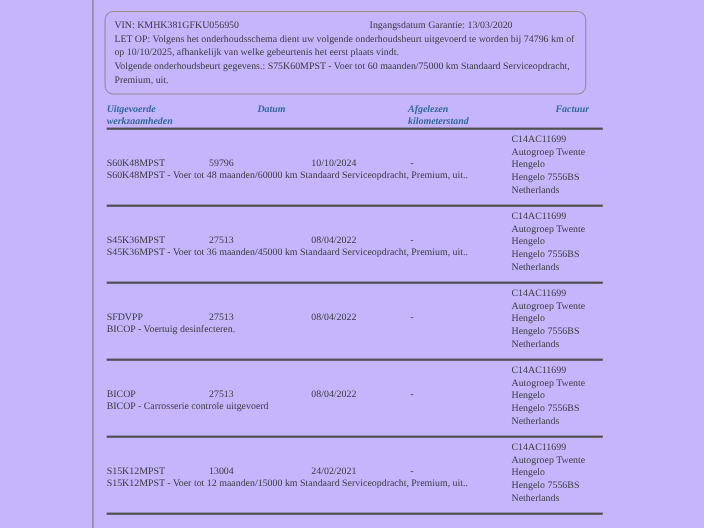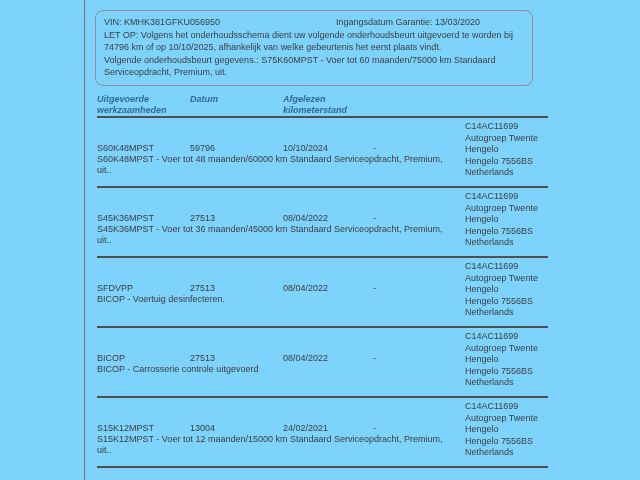--- a/index.html
+++ b/index.html
@@ -8,23 +8,23 @@
     --line: #4f4f4f;
     --box-border: #8f8f8f;
     --page-rule: #777777;
   }
   * { margin: 0; padding: 0; box-sizing: border-box; }
   html, body { background: #ffffff; }
   .page {
     position: relative;
     width: 640px;
     height: 480px;
-    background: #7dd3fc;
+    background: #c4b5fd;
     overflow: hidden;
-    font-family: Liberation Sans, sans-serif;
+    font-family: Liberation Serif, serif;
     color: var(--body-text);
   }
   .v-rule {
     position: absolute;
     left: 84px;
     top: 0;
     width: 1px;
     height: 480px;
     background: var(--page-rule);
   }
@@ -59,20 +59,21 @@
     grid-template-columns: 93px 93px 90px 92px 1fr;
   }
   .t-head {
     height: 30px;
     padding-top: 6px;
     border-bottom: 2px solid var(--line);
     color: var(--header-text);
     font-weight: bold;
     font-style: italic;
     line-height: 11px;
+    gap: 44px;
   }
   .t-head .cell { padding-right: 10px; }
   .t-row {
     position: relative;
     height: 70px;
     border-bottom: 2px solid var(--line);
   }
   .t-row .cell { padding-top: 25px; padding-right: 8px; line-height: 11px; }
   .t-row .cell.dealer-cell { padding-top: 3px; line-height: 11.5px; }
   .row-desc {
@@ -96,20 +97,21 @@
     </div>
     <div class="info-notice">LET OP: Volgens het onderhoudsschema dient uw volgende onderhoudsbeurt uitgevoerd te worden bij 74796 km of op 10/10/2025, afhankelijk van welke gebeurtenis het eerst plaats vindt.</div>
     <div class="info-next">Volgende onderhoudsbeurt gegevens.: S75K60MPST - Voer tot 60 maanden/75000 km Standaard Serviceopdracht, Premium, uit.</div>
   </div>
 
   <div class="table">
     <div class="t-grid t-head">
       <div class="cell">Uitgevoerde werkzaamheden</div>
       <div class="cell">Datum</div>
       <div class="cell">Afgelezen kilometerstand</div>
+      <div class="cell">Factuur</div>
     </div>
     <div id="table-body">
   <div class="t-row">
     <div class="t-grid">
       <div class="cell">S60K48MPST</div>
       <div class="cell">59796</div>
       <div class="cell">10/10/2024</div>
       <div class="cell">-</div>
       <div class="cell dealer-cell">
         <div>C14AC11699</div>

